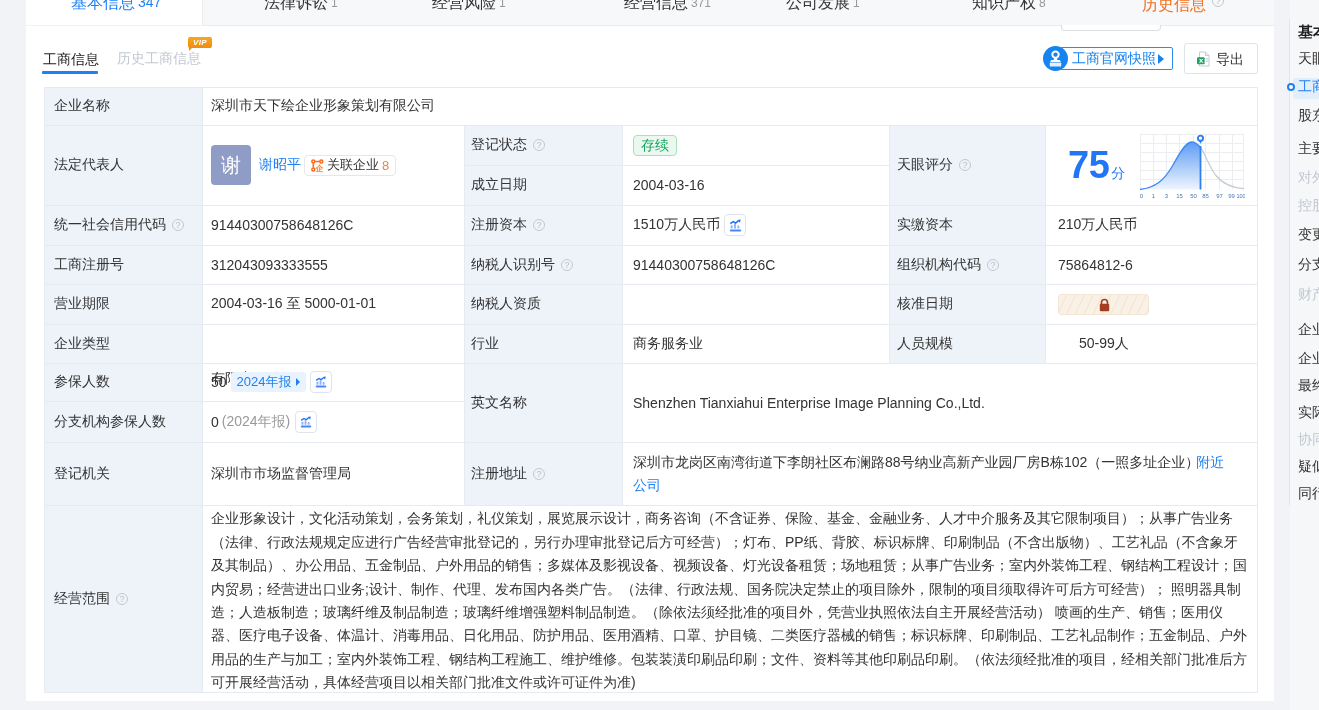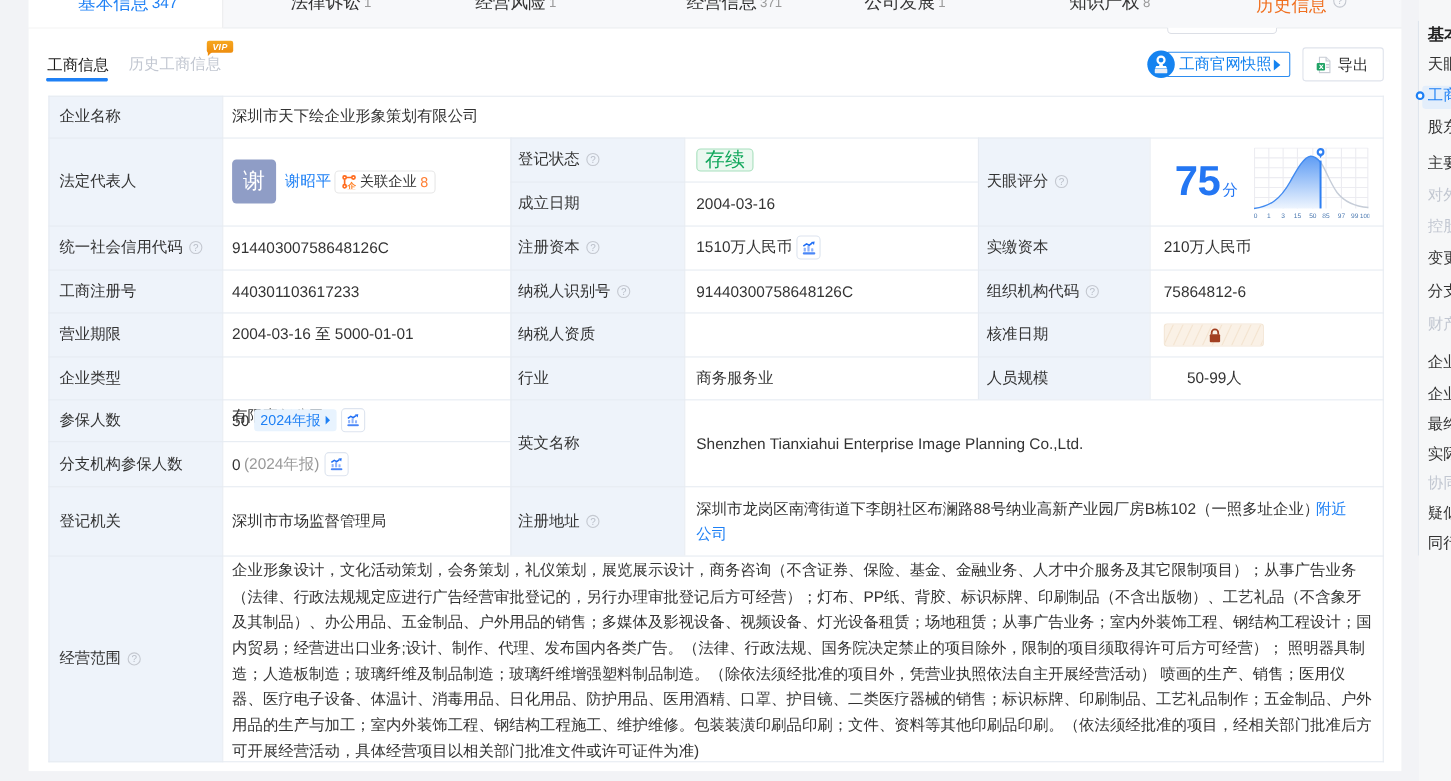--- a/index.html
+++ b/index.html
@@ -138,21 +138,21 @@
               <path d="M4.1 2.4h4.4M2.3 4.2v4.4"></path>
             </g>
             <text x="8.6" y="12.4" font-size="8" font-weight="700" fill="#ff7d1f" text-anchor="middle">企</text>
           </svg>
         <span>关联企业</span>
           <span style="color:#ff7e33;margin-left:3px;">8</span>
       </span>
     </div>
     <div class="lab l2" style="left:420px;top:38px;width:158px;height:40px;">登记状态<span class="qn">?</span></div>
     <div class="val v2" style="left:578px;top:38px;width:267px;height:40px;">
-        <span style="display:inline-block;height:21px;line-height:19px;padding:0 7px;background:#ebf8f0;border:1px solid #a8e0bd;border-radius:4px;color:#12a75c;font-size:18px;">存续</span>
+        <span style="display:inline-block;height:21px;line-height:19px;padding:0 7px;background:#ebf8f0;border:1px solid #a8e0bd;border-radius:4px;color:#12a75c;font-size:14px;">存续</span>
       </div>
     <div class="lab l2" style="left:420px;top:78px;width:158px;height:40px;">成立日期</div>
     <div class="val v2" style="left:578px;top:78px;width:267px;height:40px;">2004-03-16</div>
     <div class="lab l3" style="left:845px;top:38px;width:156px;height:80px;">天眼评分<span class="qn">?</span></div>
     <div style="position:absolute;left:1024px;top:57px;font-size:38px;font-weight:700;color:#2376f3;letter-spacing:-0.5px;">75<span style="font-size:14px;font-weight:400;letter-spacing:0;margin-left:2px;">分</span></div>
     <svg class="abs" style="left:1095px;top:47px;" width="106" height="66" viewBox="0 0 106 66">
       <defs>
           <linearGradient id="sg" x1="0" y1="0" x2="0" y2="1">
             <stop offset="0" stop-color="#5e9cf4"></stop>
             <stop offset="1" stop-color="#eef5fe"></stop>
@@ -191,21 +191,21 @@
             <rect x="5" y="4.6" width="2" height="5" rx="0.5" fill="#90b3fa"></rect>
             <rect x="8.4" y="6.6" width="2" height="3" rx="0.5" fill="#90b3fa"></rect>
             <path d="M1.3 4.7L4.2 2.7L6.6 4L9.3 1.9" stroke="#1f6ef5" stroke-width="1.5" fill="none"></path>
             <path d="M8.3 1L11.6 0.6L11 3.8Z" fill="#1f6ef5"></path>
           </svg>
         </span></div>
     <div class="lab l3" style="left:845px;top:118px;width:156px;height:40px;text-align:right;">实缴资本</div>
     <div class="val v3" style="left:1001px;top:118px;width:212px;height:40px;">210万人民币</div>
 
     <div class="lab" style="left:0;top:158px;width:158px;height:39px;">工商注册号</div>
-    <div class="val" style="left:158px;top:158px;width:262px;height:39px;">440301103617233</div>
+    <div class="val" style="left:158px;top:158px;width:262px;height:39px;">312043093333555</div>
     <div class="lab l2" style="left:420px;top:158px;width:158px;height:39px;">纳税人识别号<span class="qn">?</span></div>
     <div class="val v2" style="left:578px;top:158px;width:267px;height:39px;">91440300758648126C</div>
     <div class="lab l3" style="left:845px;top:158px;width:156px;height:39px;">组织机构代码<span class="qn">?</span></div>
     <div class="val v3" style="left:1001px;top:158px;width:212px;height:39px;">75864812-6</div>
 
     <div class="lab" style="left:0;top:197px;width:158px;height:40px;text-align:center;">营业期限</div>
     <div class="val" style="left:158px;top:197px;width:262px;height:40px;">2004-03-16 至 5000-01-01</div>
     <div class="lab l2" style="left:420px;top:197px;width:158px;height:40px;">纳税人资质</div>
     <div class="lab l3" style="left:845px;top:197px;width:156px;height:40px;">核准日期</div>
     <div class="val v3" style="left:1001px;top:197px;width:212px;height:40px;">

